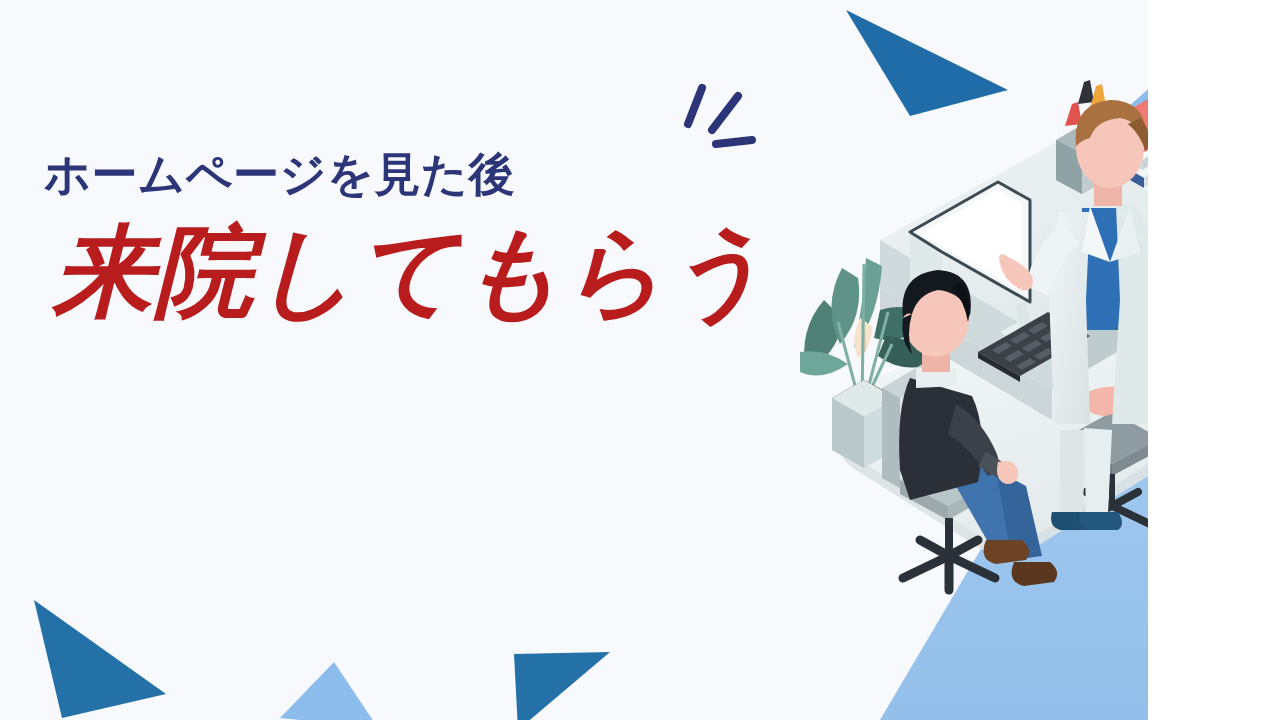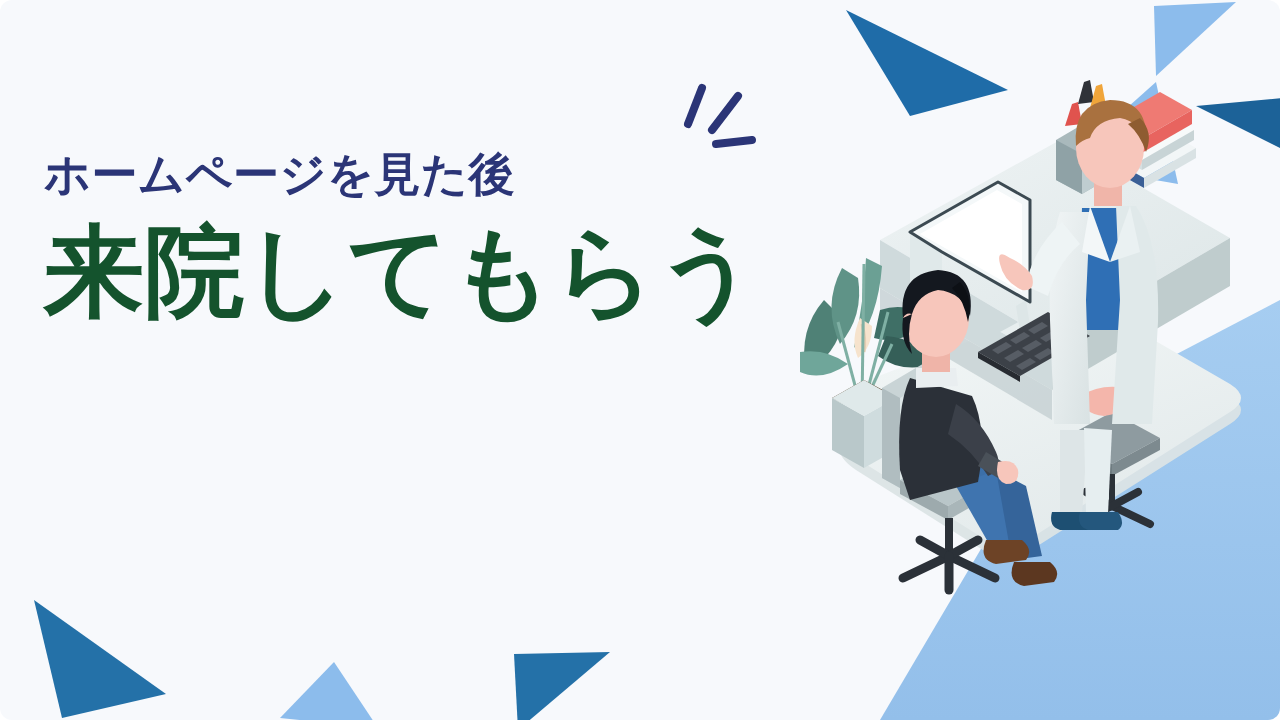--- a/index.html
+++ b/index.html
@@ -3,26 +3,25 @@
 <meta charset="utf-8">
 <title>banner</title>
 <style>
   html, body {
     margin: 0;
     padding: 0;
     background: #ffffff;
   }
   #stage {
     position: relative;
-    width: 1280px;
+    width: 1148px;
     height: 720px;
     overflow: hidden;
     background: #f7f9fc;
     font-family: "Liberation Sans", "DejaVu Sans", sans-serif;
-    border-radius: 12px;
   }
 
   
   .tri {
     position: absolute;
     display: block;
   }
   .tri svg { display: block; overflow: visible; }
 
   
@@ -39,24 +38,25 @@
     font-weight: 700;
     color: #2b3577;
     letter-spacing: 0.01em;
     white-space: nowrap;
     margin: 0 0 14px 0;
   }
   .big {
     font-size: 100px;
     line-height: 1.12;
     font-weight: 700;
-    color: #14532d;
+    color: #b91c1c;
     letter-spacing: 0.005em;
     white-space: nowrap;
-    margin: 0;
+    margin: 9px;
+    font-style: italic;
   }
   .big.l2 { margin-top: 10px; }
 
   
   #sparkle {
     position: absolute;
     left: 668px;
     top: 72px;
     width: 110px;
     height: 110px;

